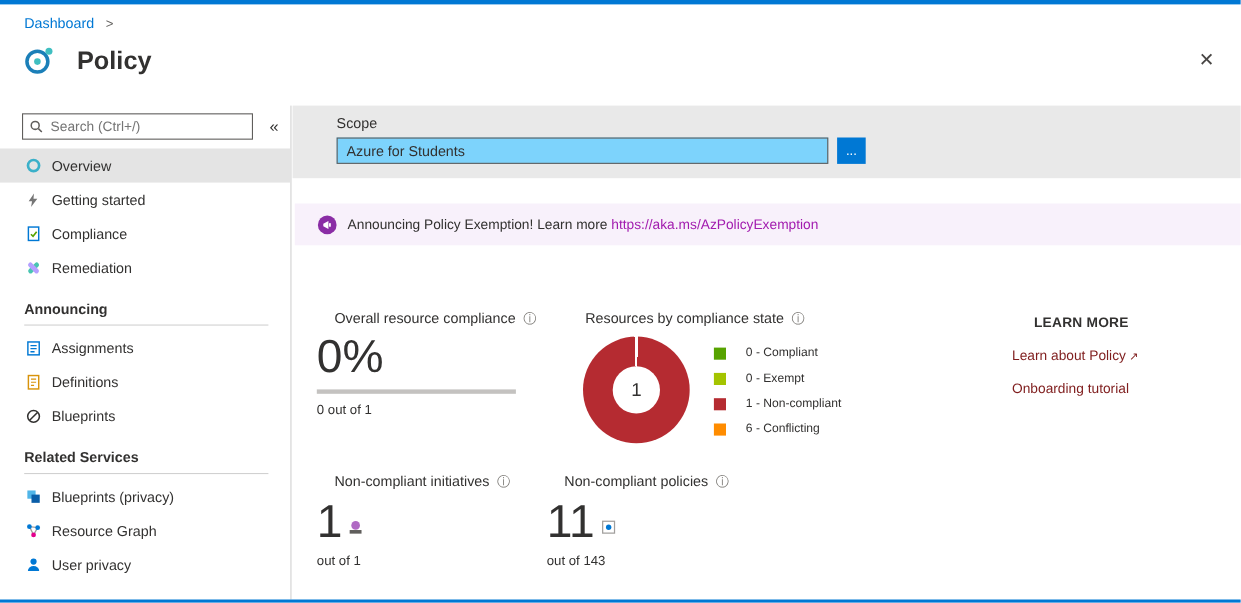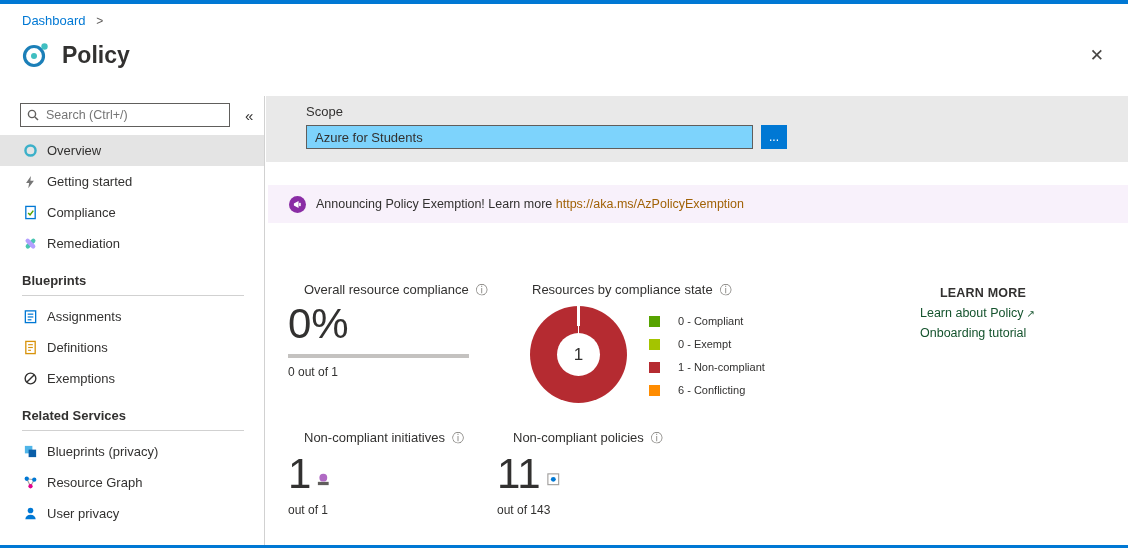--- a/index.html
+++ b/index.html
@@ -8,21 +8,21 @@
     font-family: "Liberation Sans", "DejaVu Sans", sans-serif;
     font-size: 13px; color: #323130; background: #fff; overflow: hidden;
   }
   .topbar { position:absolute; top:0; left:0; right:0; height:4px; background:#0078d4; }
   .bottombar { position:absolute; bottom:0; left:0; right:0; height:3px; background:#0078d4; }
 
   .breadcrumb { position:absolute; top:13px; left:22px; font-size:13px; }
   .breadcrumb a { color:#0078d4; text-decoration:none; cursor:pointer; }
   .breadcrumb .sep { color:#605e5c; margin-left:7px; font-size:12px; }
 
-  .title-row { position:absolute; top:40px; left:20px; display:flex; align-items:center; gap:12px; }
+  .title-row { position:absolute; top:40px; left:20px; display:flex; align-items:center; gap:20px; }
   .page-title { font-size:23px; font-weight:700; color:#323130; }
   .close-btn { position:absolute; top:44px; right:18px; font-size:17px; color:#484644; cursor:pointer; background:none; border:none; font-family:inherit; }
 
   .sidebar { position:absolute; top:96px; left:0; width:265px; bottom:3px; border-right:1px solid #d1d1d1; background:#fff; }
   .search-row { display:flex; align-items:center; margin:7px 8px 8px 20px; }
   .search-box { position:relative; width:210px;border-radius:9px; }
   .search-box input { width:100%; height:24px; border:1px solid #605e5c; padding:0 6px 0 25px; font-size:12.5px; font-family:inherit; color:#323130; background:#fff; }
   .search-icon { position:absolute; left:7px; top:6px; display:flex; }
   .collapse-btn { margin-left:15px; color:#323130; font-size:15px; background:none; border:none; cursor:pointer; font-family:inherit; padding:0; }
 
@@ -36,42 +36,42 @@
   .content { position:absolute; left:266px; top:96px; right:0; bottom:3px; background:#fff; }
   .scope-bar { position:absolute; top:0; left:0; right:0; height:66px; background:#e9e9e9; padding:8px 0 0 40px; }
   .scope-label { font-size:13px; color:#323130; }
   .scope-row { margin-top:6px; display:flex; align-items:center; }
   .scope-input { width:447px; height:24px; border:1px solid #605e5c; padding:0 8px; font-size:13px; font-family:inherit; background:#7dd3fc; color:#323130; }
   .browse-btn { width:26px; height:24px; margin-left:8px; background:#0078d4; color:#fff; border:none; font-size:12px; cursor:pointer; font-family:inherit; line-height:10px; }
 
   .banner { position:absolute; top:89px; left:2px; right:0; height:38px; background:#f8f1fb; display:flex; align-items:center; padding-left:21px; gap:10px; }
   .banner-icon { width:17px; height:17px; border-radius:50%; background:#8a2da5; display:flex; align-items:center; justify-content:center; flex:0 0 17px; }
   .banner-text { font-size:12.5px; color:#323130; }
-  .banner-text a { color:#a16207; text-decoration:none; cursor:pointer; }
+  .banner-text a { color:#a21caf; text-decoration:none; cursor:pointer; }
 
   .card-title-row { display:flex; align-items:flex-start; gap:7px; font-size:13px; color:#323130;margin-left:16px; }
   .info { color:#7a7874; font-size:12px; cursor:pointer; }
 
   .card-overall { position:absolute; left:22px; top:186px; }
   .big-num { font-size:42px; font-weight:400; color:#323130; line-height:1.05; margin-top:3px; }
   .progress-track { width:181px; height:4px; background:#c4c2c0; margin-top:8px; }
   .subtext { font-size:12px; color:#323130; margin-top:7px; }
 
   .card-state { position:absolute; left:250px; top:186px; }
   .state-body { display:flex; margin-top:7px; }
   .donut { position:relative; width:97px; height:97px; margin-left:14px; border-radius:50%;
            background:conic-gradient(#fff 0 2deg, #b52b31 2deg 358deg, #fff 358deg 360deg); cursor:pointer; }
   .donut-hole { position:absolute; inset:27px; border-radius:50%; background:#fff; display:flex; align-items:center; justify-content:center; font-size:17px; color:#323130; }
   .legend { margin-left:22px; margin-top:9px; }
   .legend-item { display:flex; align-items:center; gap:18px; margin-bottom:11px; font-size:11px; color:#323130; }
   .swatch { width:11px; height:11px; flex:0 0 11px; }
 
   .card-learn { position:absolute; left:654px; top:190px; }
   .learn-title { font-weight:700; font-size:12.5px; letter-spacing:0.2px; color:#323130;padding-left:20px; }
-  .learn-link { display:block; margin-top:6px; color:#14532d; font-size:12.5px; text-decoration:none; cursor:pointer; }
+  .learn-link { display:block; margin-top:16px; color:#7f1d1d; font-size:12.5px; text-decoration:none; cursor:pointer; }
   .ext { font-size:10px; margin-left:3px; }
 
   .card-count { position:absolute; top:334px; }
   .card-initiatives { left:22px; }
   .card-policies { left:231px; }
   .count-row { display:flex; align-items:flex-end; gap:5px; margin-top:2px; }
   .count-icon { margin-bottom:9px; display:flex; }
 </style>
 </head>
 <body>
@@ -139,21 +139,21 @@
     <div class="nav-item">
       <span class="nicon">
         <svg width="15" height="15" viewBox="0 0 16 16">
           <rect x="1.5" y="5.8" width="13" height="4.6" rx="2.3" fill="#49c5b1" transform="rotate(-45 8 8)"></rect>
           <rect x="1.5" y="5.8" width="13" height="4.6" rx="2.3" fill="#b4a0ff" transform="rotate(45 8 8)"></rect>
         </svg>
       </span>
       <span class="nav-label">Remediation</span>
     </div>
 
-    <div class="nav-section-title">Blueprints</div>
+    <div class="nav-section-title">Announcing</div>
 
     <div class="nav-item">
       <span class="nicon">
         <svg width="15" height="15" viewBox="0 0 16 16">
           <rect x="2.5" y="2" width="11" height="12.5" fill="none" stroke="#0078d4" stroke-width="1.4"></rect>
           <line x1="5" y1="5.5" x2="11" y2="5.5" stroke="#0078d4" stroke-width="1.3"></line>
           <line x1="5" y1="8.5" x2="11" y2="8.5" stroke="#0078d4" stroke-width="1.3"></line>
           <line x1="5" y1="11.5" x2="9" y2="11.5" stroke="#0078d4" stroke-width="1.3"></line>
         </svg>
       </span>
@@ -170,21 +170,21 @@
       </span>
       <span class="nav-label">Definitions</span>
     </div>
     <div class="nav-item">
       <span class="nicon">
         <svg width="15" height="15" viewBox="0 0 16 16">
           <circle cx="8" cy="8" r="5.7" fill="none" stroke="#323130" stroke-width="1.5"></circle>
           <line x1="4.2" y1="11.8" x2="11.8" y2="4.2" stroke="#323130" stroke-width="1.5"></line>
         </svg>
       </span>
-      <span class="nav-label">Exemptions</span>
+      <span class="nav-label">Blueprints</span>
     </div>
 
     <div class="nav-section-title">Related Services</div>
 
     <div class="nav-item">
       <span class="nicon">
         <svg width="15" height="15" viewBox="0 0 16 16">
           <rect x="2" y="2" width="8" height="8" fill="#50b5e8"></rect>
           <rect x="6" y="6" width="8" height="8" fill="#0a5ea8"></rect>
         </svg>

